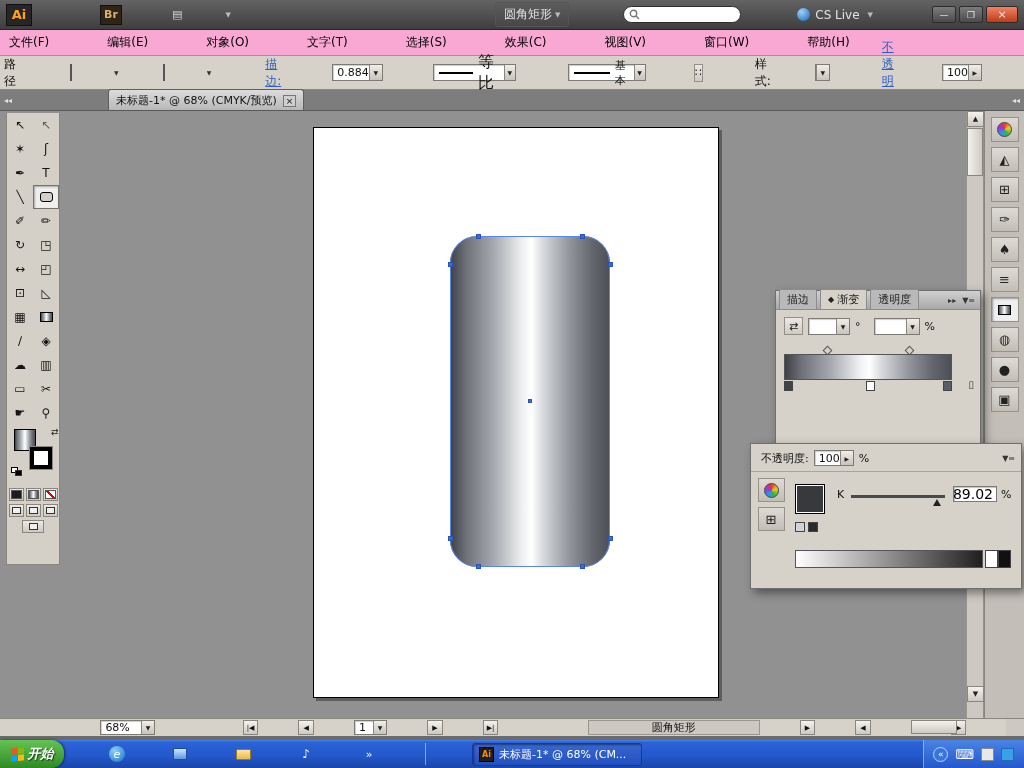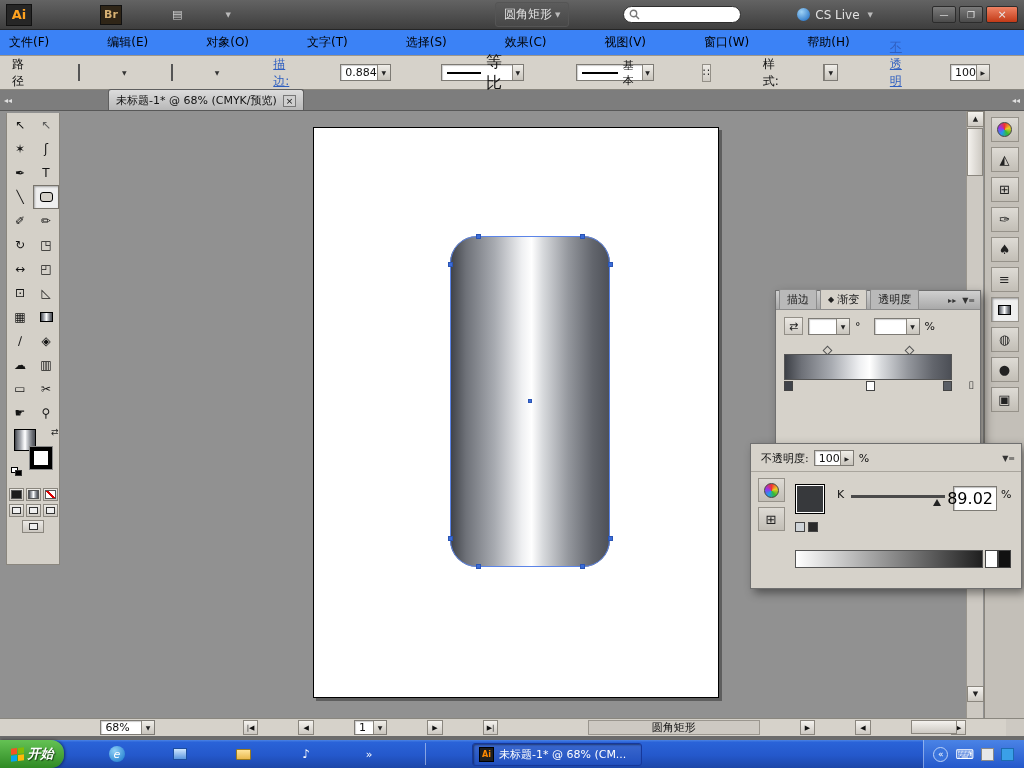--- a/index.html
+++ b/index.html
@@ -15,21 +15,21 @@
 .bricon{width:22px;height:20px;margin-left:28px;background:#2f2517;border:1px solid #111;color:#d8b173;font-weight:bold;font-size:11px;display:flex;align-items:center;justify-content:center;}
 .tb-ic{color:#cfcfcf;font-size:11px;margin-left:10px;}
 .tb-caret{color:#bbb;font-size:7px;margin-left:3px;}
 #workspace-switcher{color:#e2e2e2;font-size:12px;margin-left:auto;padding:3px 8px;border:1px solid #555;border-radius:3px;background:linear-gradient(#5c5c5c,#474747);}
 #searchbox{width:118px;height:17px;border-radius:9px;background:#fff;border:1px solid #2e2e2e;margin-left:14px;display:flex;align-items:center;padding-left:5px;}
 #cslive{color:#e2e2e2;font-size:12px;margin-left:16px;display:flex;align-items:center;gap:5px;}
 .bluedot{width:13px;height:13px;border-radius:50%;background:radial-gradient(circle at 35% 30%,#9ed2f5,#1565c0);}
 .winbtn{width:24px;height:17px;margin-left:3px;display:flex;align-items:center;justify-content:center;font-size:9px;color:#e8e8e8;background:linear-gradient(#7b7b7b,#4b4b4b);border:1px solid #2c2c2c;border-radius:2px;}
 .winbtn.close{width:32px;background:linear-gradient(#ef8364,#c23a17);margin-right:6px;font-size:11px;}
 
-#menubar{left:0;top:30px;width:1024px;height:26px;background:#3b82f6;border-bottom:1px solid #9a968e;display:flex;align-items:flex-end;}
+#menubar{left:0;top:30px;width:1024px;height:26px;background:#f9a8d4;border-bottom:1px solid #9a968e;display:flex;align-items:flex-end;}
 .mi{font-size:12px;color:#000;padding:4px 9px;}
 
 #controlbar{left:0;top:56px;width:1024px;height:34px;background:#d6d2ca;border-bottom:1px solid #8a877f;display:flex;align-items:center;font-size:12px;color:#111;}
 .bluelink{color:#2f5fc0;text-decoration:underline;}
 .swatch{width:17px;height:17px;border:1px solid #555;}
 .caret-s{font-size:6px;color:#333;margin:0 4px 0 2px;}
 .combo{height:17px;display:flex;align-items:center;background:#fff;border:1px solid #7d7a74;box-shadow:inset 1px 1px 1px rgba(0,0,0,.2);}
 .combo .cbtn{width:13px;height:100%;margin-left:auto;background:linear-gradient(#f0eee9,#c8c4bc);border-left:1px solid #8a867e;display:flex;align-items:center;justify-content:center;font-size:6px;color:#222;}
 .lineprev{display:inline-block;width:42px;border-top:2px solid #000;margin:0 5px;}
 .cbicon{width:19px;height:18px;margin-left:8px;display:flex;align-items:center;justify-content:center;font-size:11px;color:#222;background:linear-gradient(#ece9e4,#cfcbc4);border:1px solid #938f87;}
@@ -91,21 +91,21 @@
 .stop{position:absolute;bottom:0;width:9px;height:10px;border:1px solid #444;}
 
 #colorpanel{left:750px;top:332px;width:272px;height:146px;}
 #cp-head{display:flex;align-items:center;gap:5px;font-size:11px;color:#111;padding:6px 6px 5px 10px;border-bottom:1px solid #a9a59d;}
 #cp-rail{position:absolute;left:5px;top:34px;width:30px;display:flex;flex-direction:column;gap:5px;align-items:center;}
 .railic{width:27px;height:24px;display:flex;align-items:center;justify-content:center;background:linear-gradient(#dedbd5,#c2beb6);border:1px solid #96928a;font-size:13px;color:#222;}
 #cp-swatch{position:absolute;left:44px;top:40px;width:30px;height:30px;background:#37393c;border:1px solid #000;box-shadow:0 0 0 1px #fff inset;}
 #cp-k{position:absolute;left:86px;top:44px;font-size:11px;color:#111;}
 #cp-groove{position:absolute;left:100px;top:51px;width:94px;height:3px;background:#4a4a4a;}
 #cp-marker{position:absolute;left:182px;top:55px;width:0;height:0;border-left:4px solid transparent;border-right:4px solid transparent;border-bottom:7px solid #222;}
-#cp-val{position:absolute;left:202px;top:42px;width:44px;height:25px;font-size:16px;display:flex;align-items:center;justify-content:flex-end;padding-right:3px;}
+#cp-val{position:absolute;left:202px;top:42px;width:44px;height:16px;font-size:14px;display:flex;align-items:center;justify-content:flex-end;padding-right:3px;}
 #cp-pct{position:absolute;left:250px;top:44px;font-size:11px;color:#111;}
 #cp-mini{position:absolute;left:44px;top:78px;display:flex;gap:3px;}
 .cpm{width:10px;height:10px;border:1px solid #444;}
 #cp-ramp{position:absolute;left:44px;top:106px;width:188px;height:18px;border:1px solid #555;background:linear-gradient(90deg,#ffffff,#1f1f1f);}
 #cp-wells{position:absolute;left:234px;top:106px;display:flex;}
 .well{width:13px;height:18px;border:1px solid #444;}
 
 #statusbar{left:0;top:718px;width:1024px;height:18px;background:#d6d2ca;border-top:1px solid #8a877f;display:flex;align-items:center;font-size:11px;color:#111;}
 #statusbar .combo{height:15px;}
 .navbtn{width:16px;height:15px;display:flex;align-items:center;justify-content:center;font-size:7px;background:linear-gradient(#f4f2ee,#cdc9c2);border:1px solid #8a867e;}
@@ -170,21 +170,21 @@
     <span class="mi">对象(O)</span>
     <span class="mi">文字(T)</span>
     <span class="mi">选择(S)</span>
     <span class="mi">效果(C)</span>
     <span class="mi">视图(V)</span>
     <span class="mi">窗口(W)</span>
     <span class="mi">帮助(H)</span>
   </div>
 
   <div id="controlbar" class="abs">
-    <span style="margin-left:12px;text-align:right;">路径</span>
+    <span style="margin-left:4px;text-align:right;">路径</span>
     <div class="swatch metal" style="margin-left:14px;"></div>
     <span class="caret-s">▼</span>
     <div class="swatch" style="background:#fff;box-shadow:inset 0 0 0 4px #000;"></div>
     <span class="caret-s">▼</span>
     <span class="bluelink" style="margin-left:10px;">描边:</span>
     <div class="combo" style="width:68px;margin-left:11px;">
       <span style="padding-left:4px;font-size:11px;">0.884</span>
       <span class="cbtn">▼</span>
     </div>
     <div class="combo" style="width:104px;margin-left:10px;">

